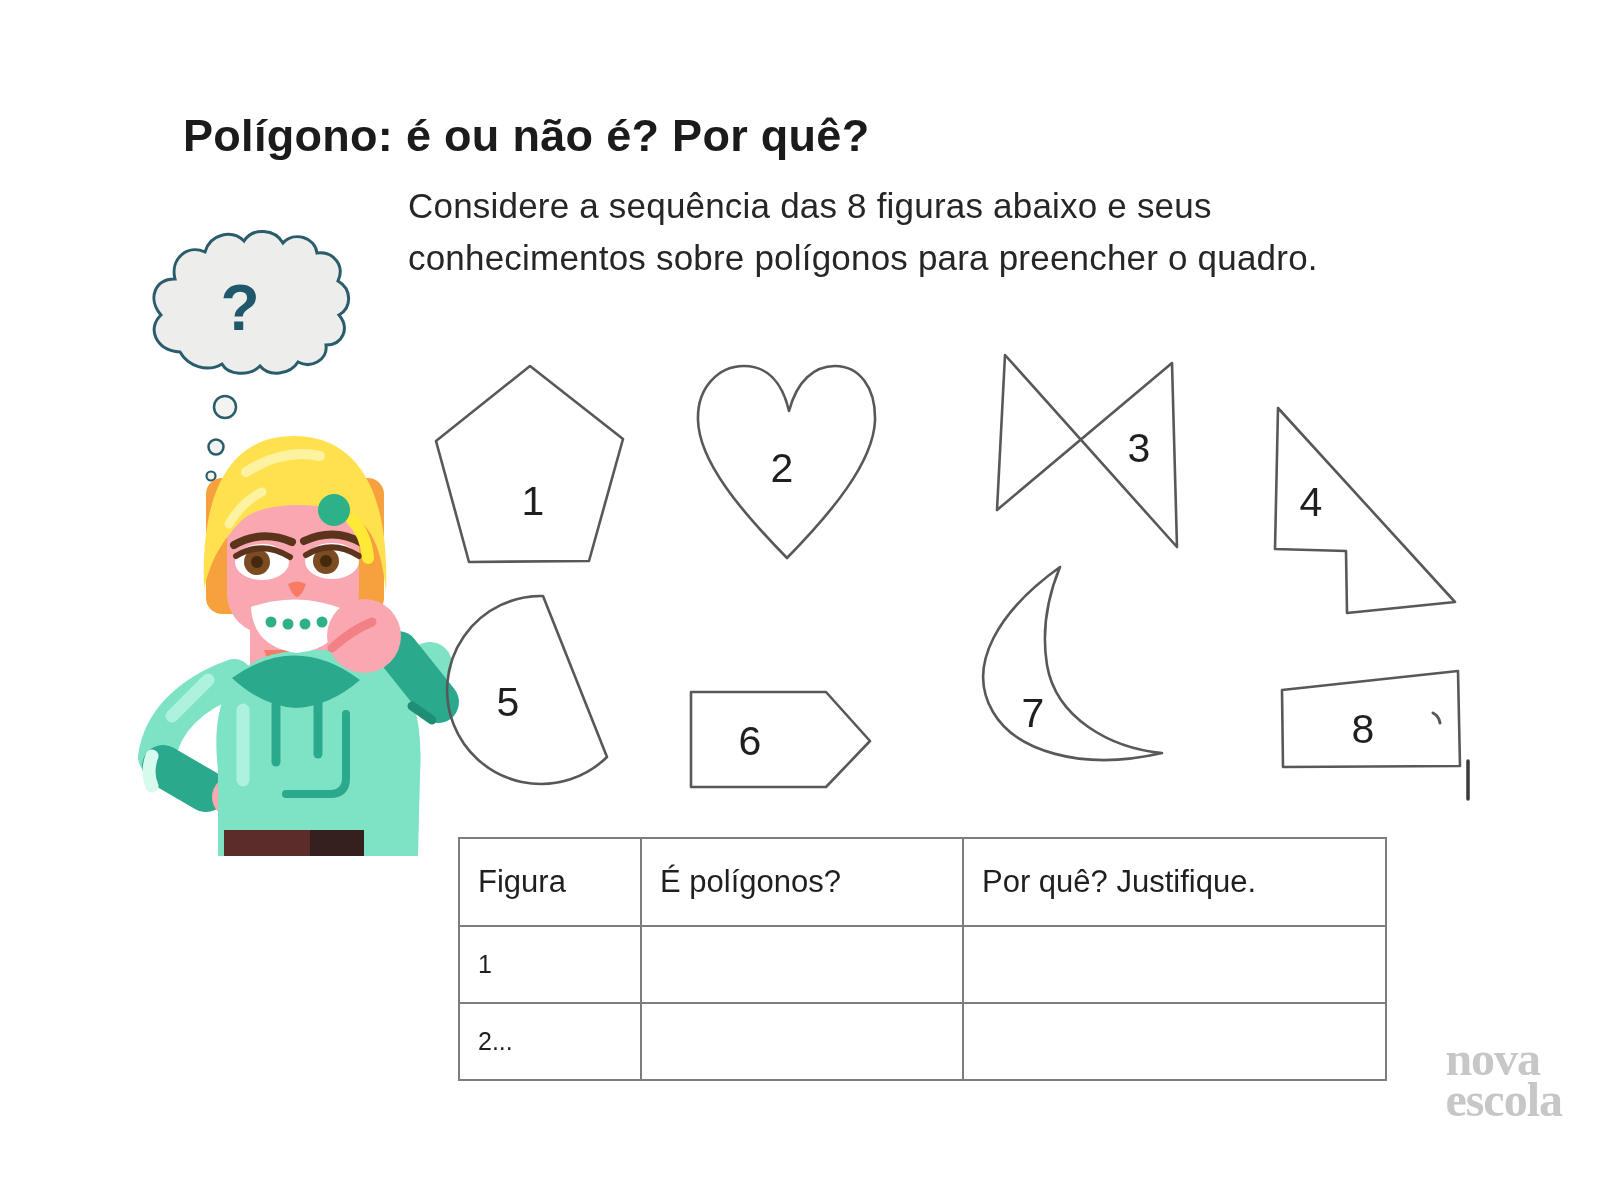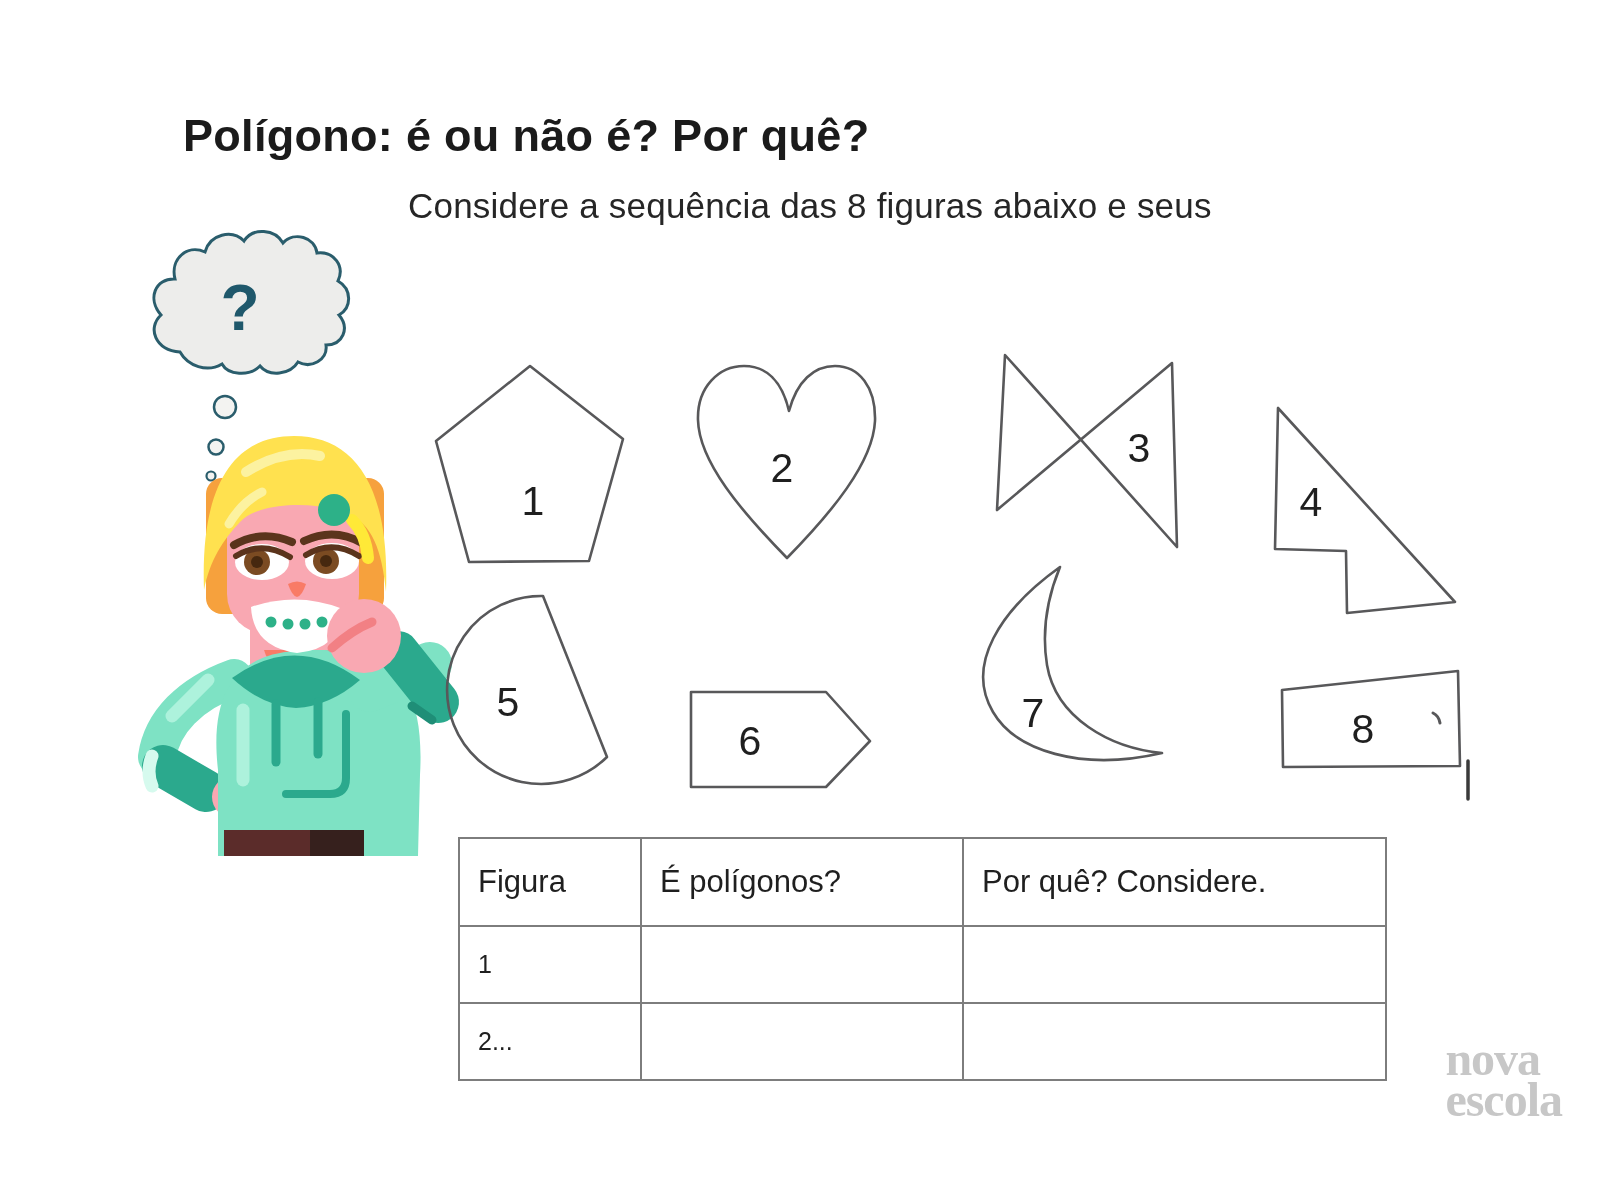--- a/index.html
+++ b/index.html
@@ -105,20 +105,21 @@
       <path d="M 1468 761 L 1468 799" stroke="#3a3a3a" stroke-width="3.5"></path>
     </g>
   </svg>
 
   <span id="question-mark">?</span>
 
   <div id="page-title" class="abs">Polígono: é ou não é? Por quê?</div>
 
   <div id="instructions" class="abs">
     <div>Considere a sequência das 8 figuras abaixo e seus</div>
+    <div>conhecimentos sobre polígonos para preencher o quadro.</div>
   </div>
 
   <span class="fig-label" style="left:533px;top:501px">1</span>
   <span class="fig-label" style="left:782px;top:468px">2</span>
   <span class="fig-label" style="left:1139px;top:448px">3</span>
   <span class="fig-label" style="left:1311px;top:502px">4</span>
   <span class="fig-label" style="left:508px;top:702px">5</span>
   <span class="fig-label" style="left:750px;top:741px">6</span>
   <span class="fig-label" style="left:1033px;top:713px">7</span>
   <span class="fig-label" style="left:1363px;top:729px">8</span>
@@ -126,21 +127,21 @@
   <table id="answers-table">
     <colgroup>
       <col style="width:182px">
         <col style="width:322px">
         <col style="width:423px">
     </colgroup>
     <thead>
       <tr>
         <th>Figura</th>
         <th>É polígonos?</th>
-        <th>Por quê? Considere.</th>
+        <th>Por quê? Justifique.</th>
       </tr>
     </thead>
     <tbody>
       <tr>
         <td>1</td>
         <td></td>
         <td></td>
       </tr>
       <tr>
         <td>2...</td>

